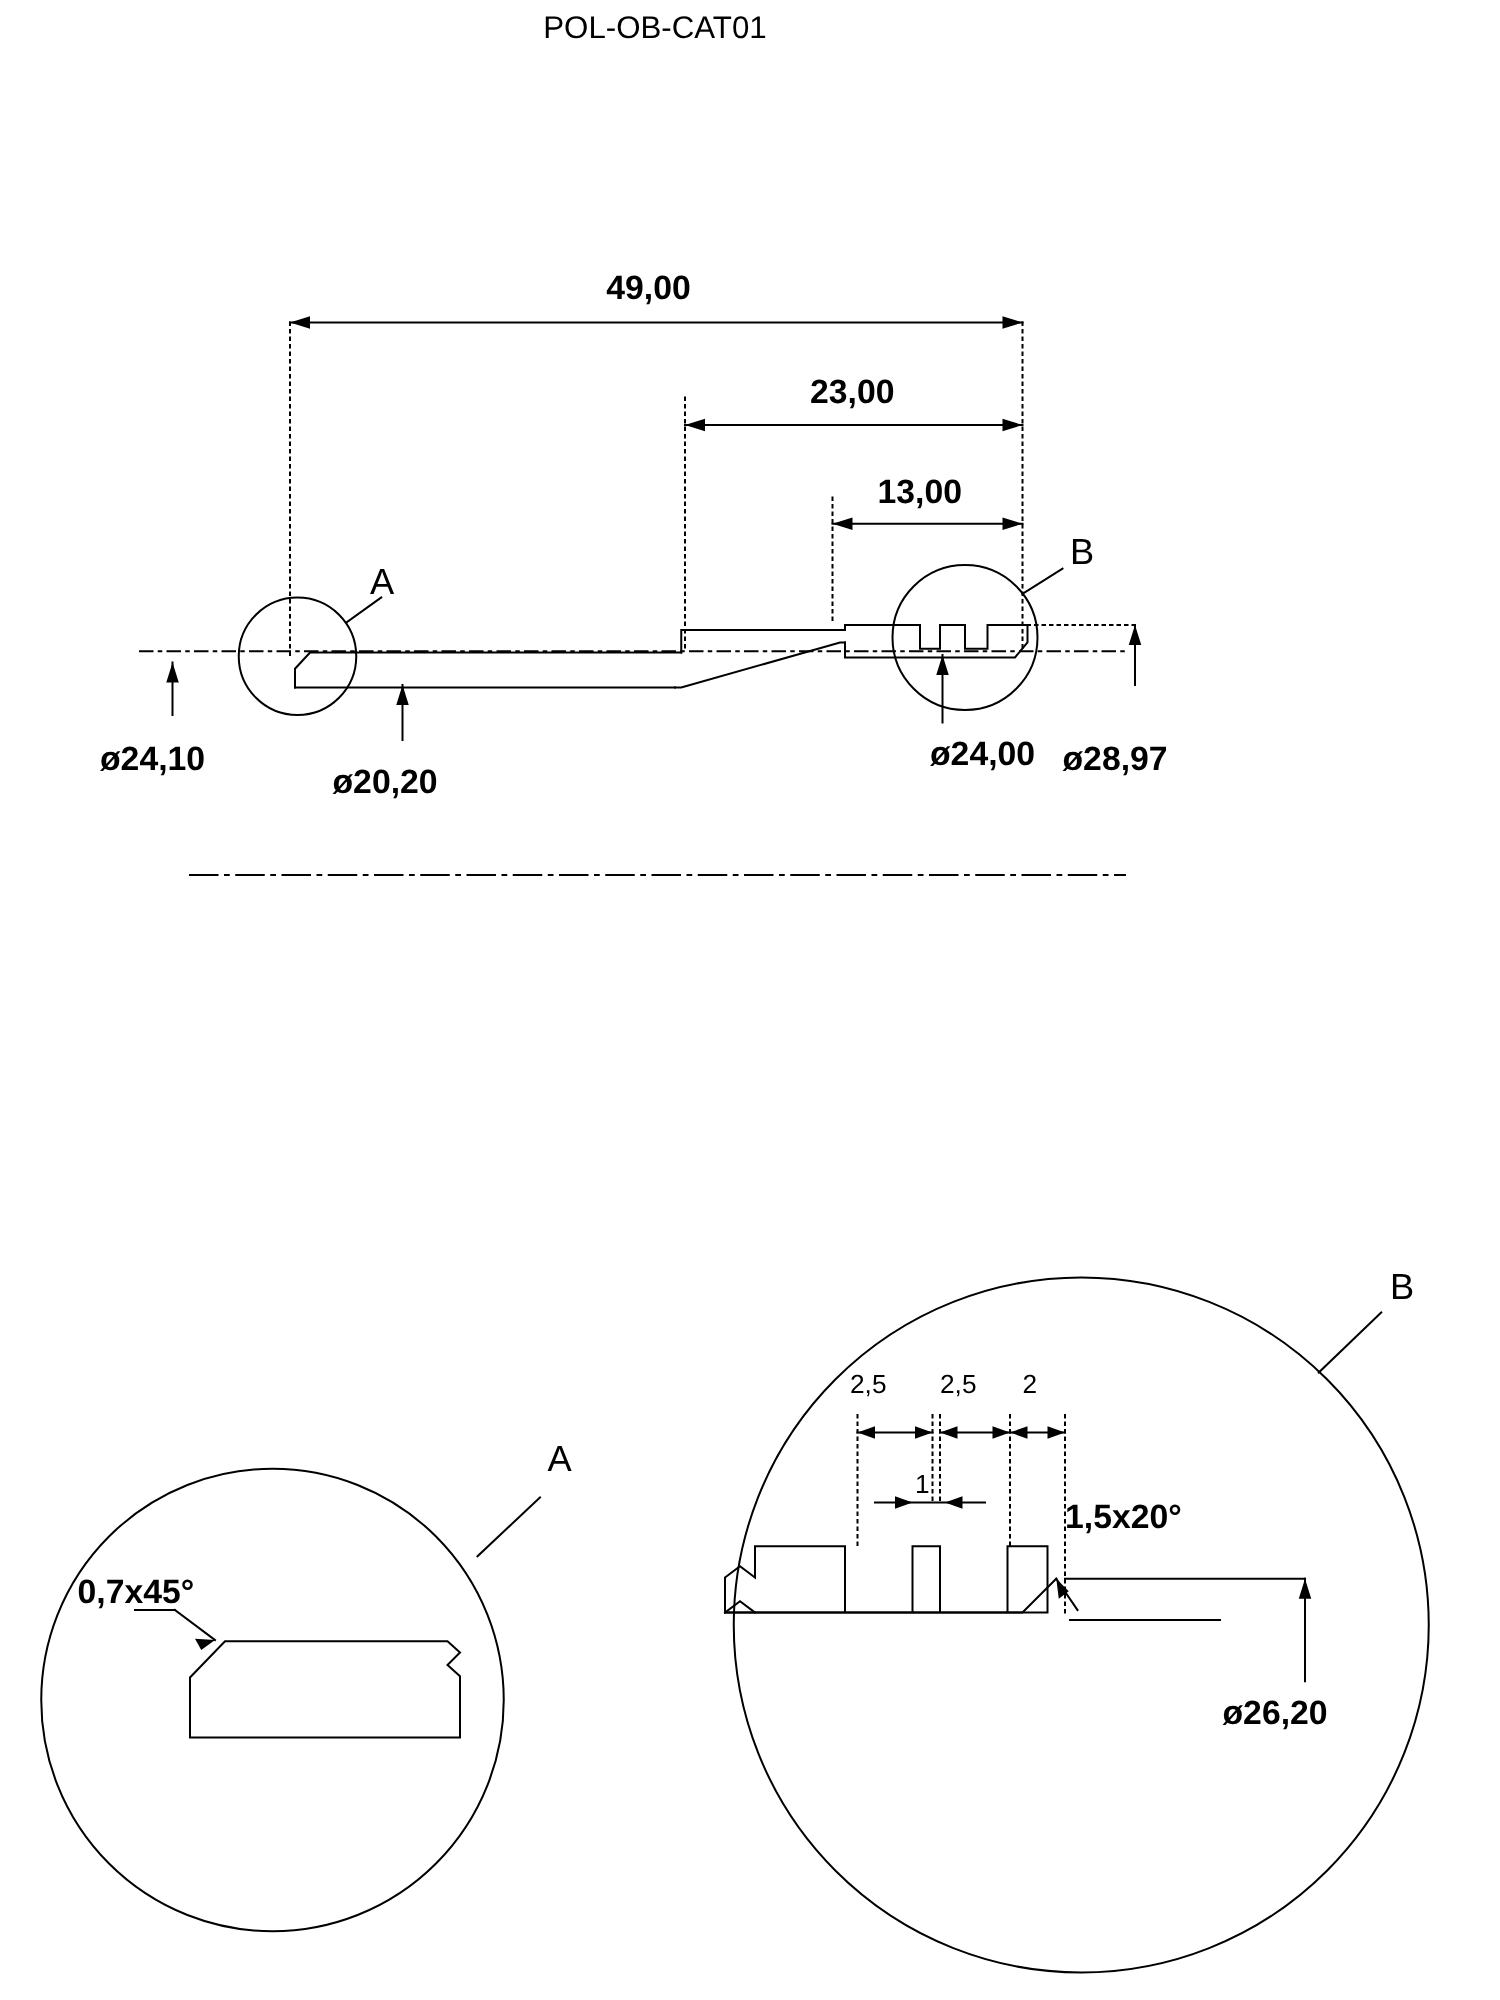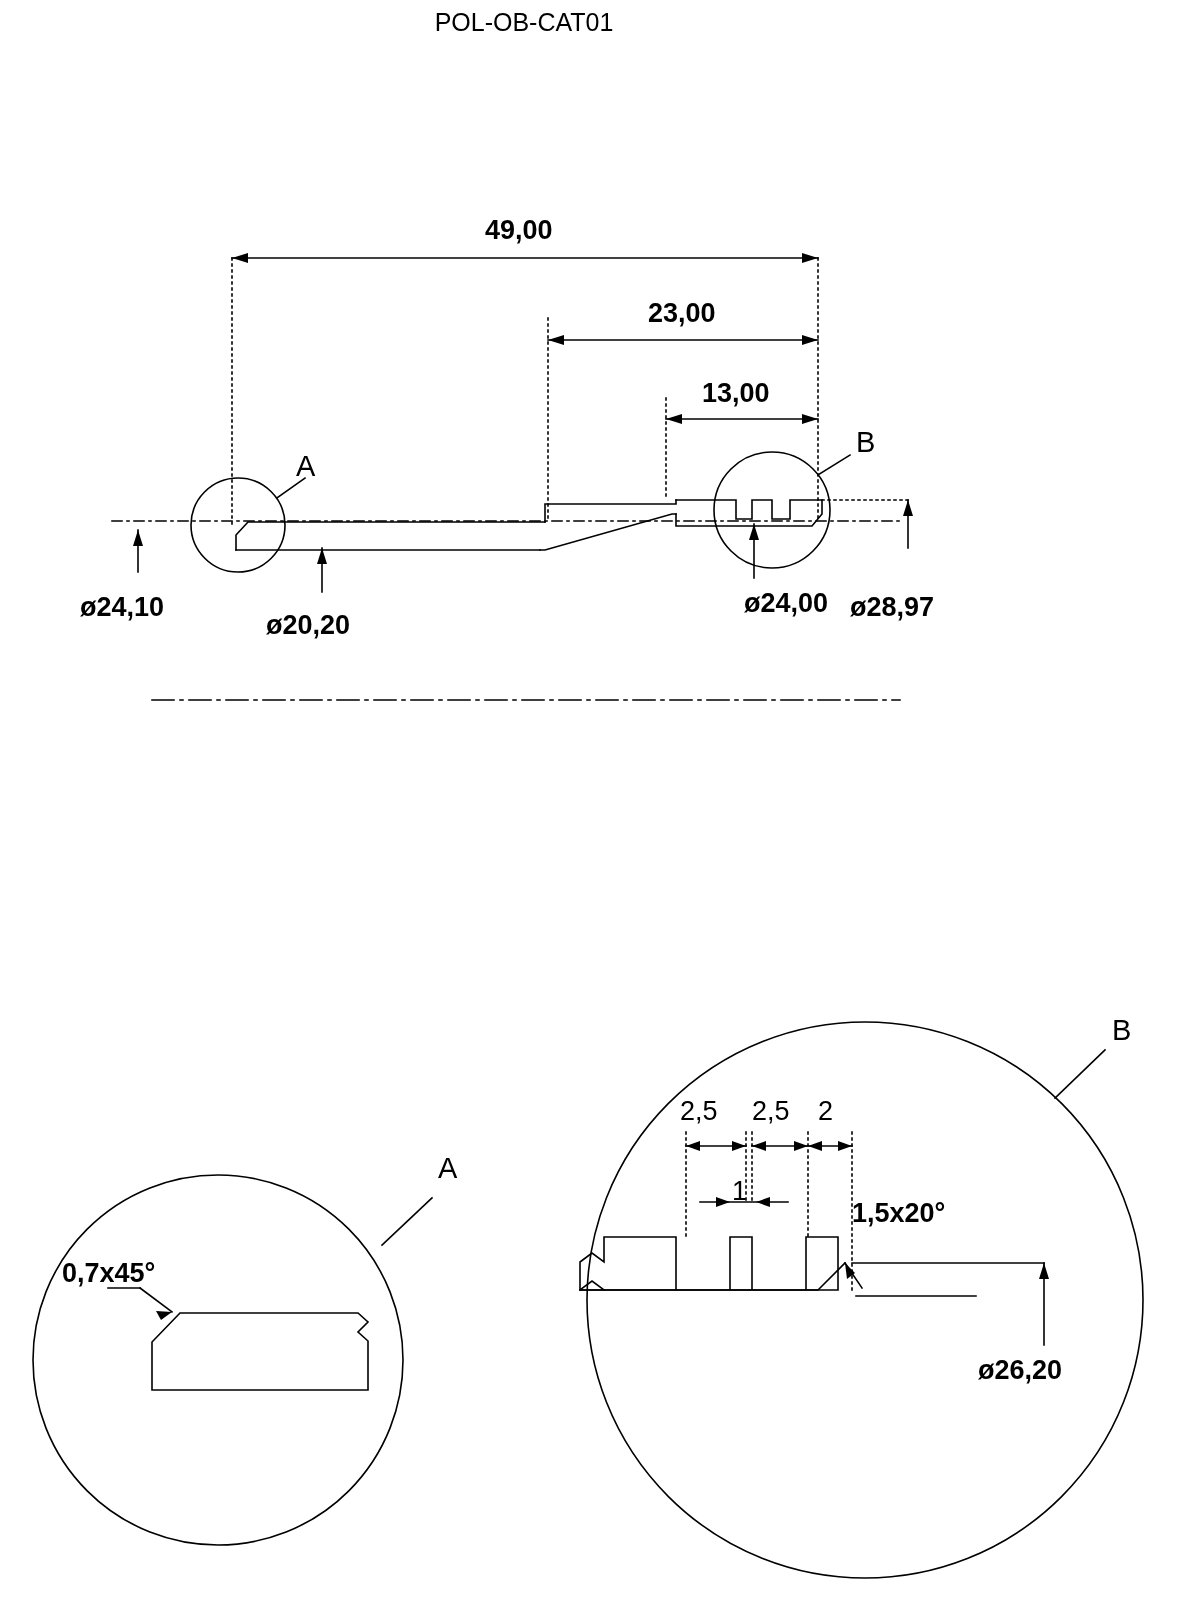--- a/index.html
+++ b/index.html
@@ -11,21 +11,21 @@
     position:relative;
     overflow:hidden;
   }
   .drawing{position:absolute;left:0;top:0;width:1200px;height:1600px;}
   .lbl{position:absolute;white-space:nowrap;}
   #title{
     left:0;top:8px;width:1048px;text-align:center;
     font-size:25px;
   }
   .dim{font-size:27px;font-weight:bold;}
-  .dimsm{font-size:27px;}
+  .dimsm{font-size:21px;}
   .detail-letter{font-size:29px;}
   svg{position:absolute;left:0;top:0;}
 </style>
 </head>
 <body>
 
 <div class="lbl" id="title">POL-OB-CAT01</div>
 
 <svg class="drawing" width="1200" height="1600" viewBox="0 0 1200 1600">
   <g fill="none" stroke="#000000" stroke-width="1.6" stroke-linecap="square">

